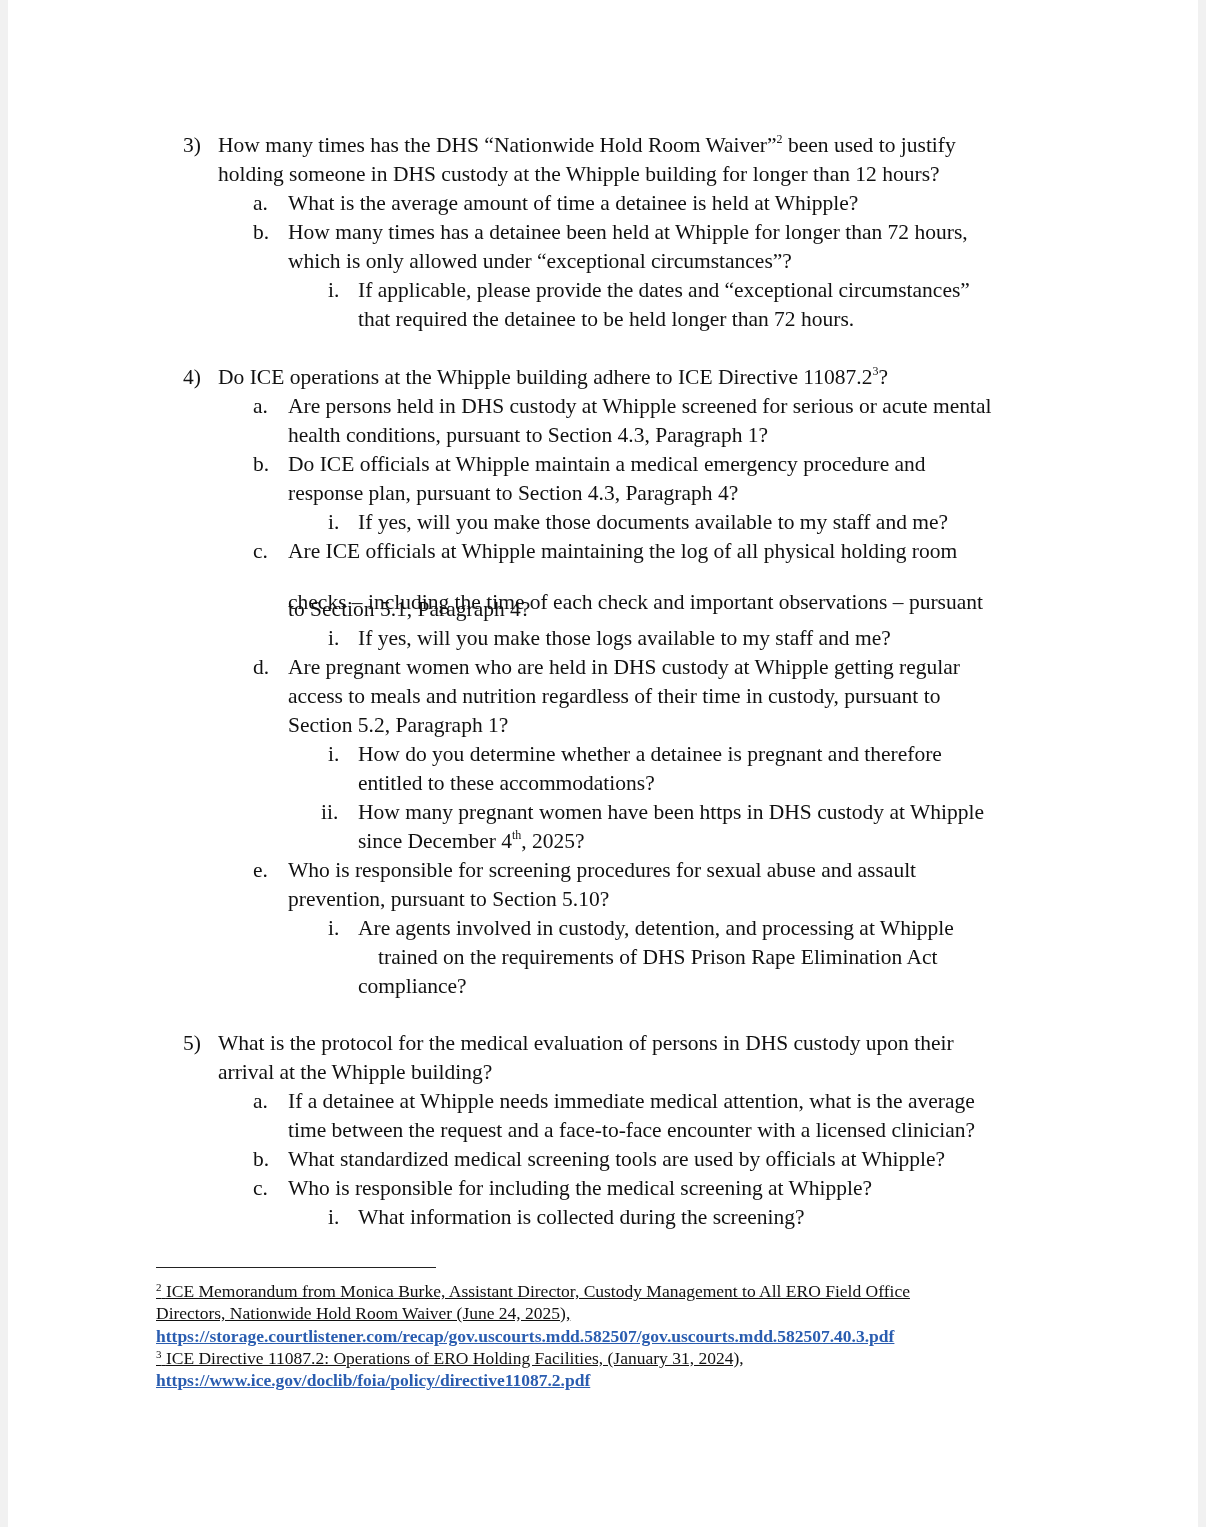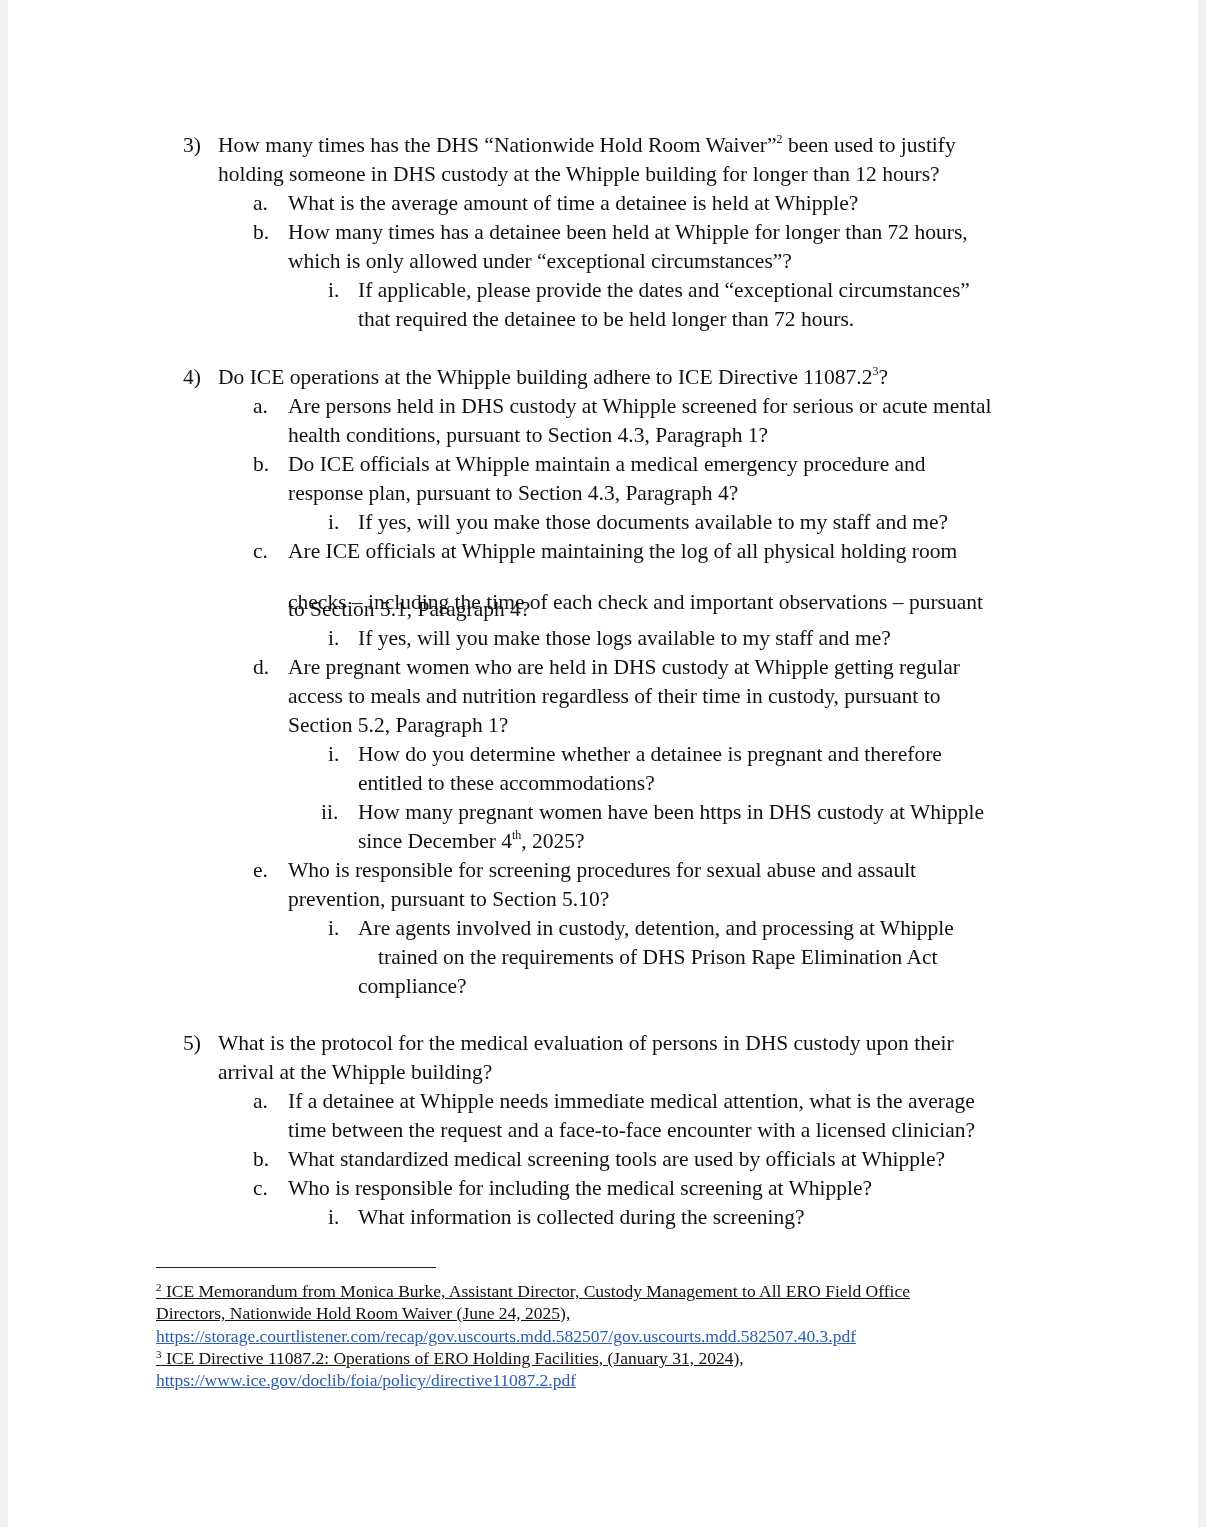--- a/index.html
+++ b/index.html
@@ -13,21 +13,21 @@
     position: absolute; left: 8px; top: 0; width: 1190px; height: 1527px;
     background: #ffffff;
   }
   .line {
     position: absolute; font-size: 21.5px; line-height: 29px; white-space: nowrap;
   }
   .marker { position: absolute; font-size: 21.5px; line-height: 29px; }
   sup { font-size: 12px; line-height: 0; vertical-align: 9px; }
   .fn { position: absolute; font-size: 17.5px; line-height: 22.5px; white-space: nowrap; left: 148px; text-decoration: underline; }
   .fn sup { font-size: 11px; vertical-align: 6px; }
-  .link { color: #2a5db0; text-decoration: underline; }
+  .link { color: #2a5db0; text-decoration: underline; font-weight: bold; }
   .rule { position: absolute; left: 148px; top: 1267px; width: 280px; height: 1px; background: #222; }
 </style>
 </head>
 <body>
 
 <div class="page">
 
   <div>
     <span class="marker" style="left:175px;top:131px">3)</span>
     <div class="line" style="left:210px;top:131px"><span>How many times has the DHS “Nationwide Hold Room Waiver”</span><sup>2</sup> <span>been used to justify</span></div>

